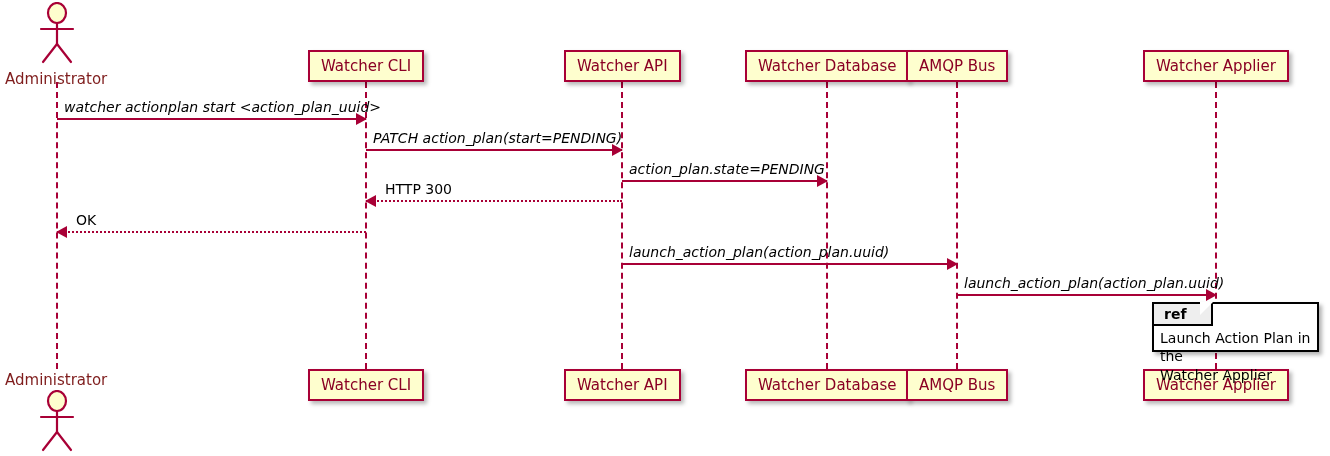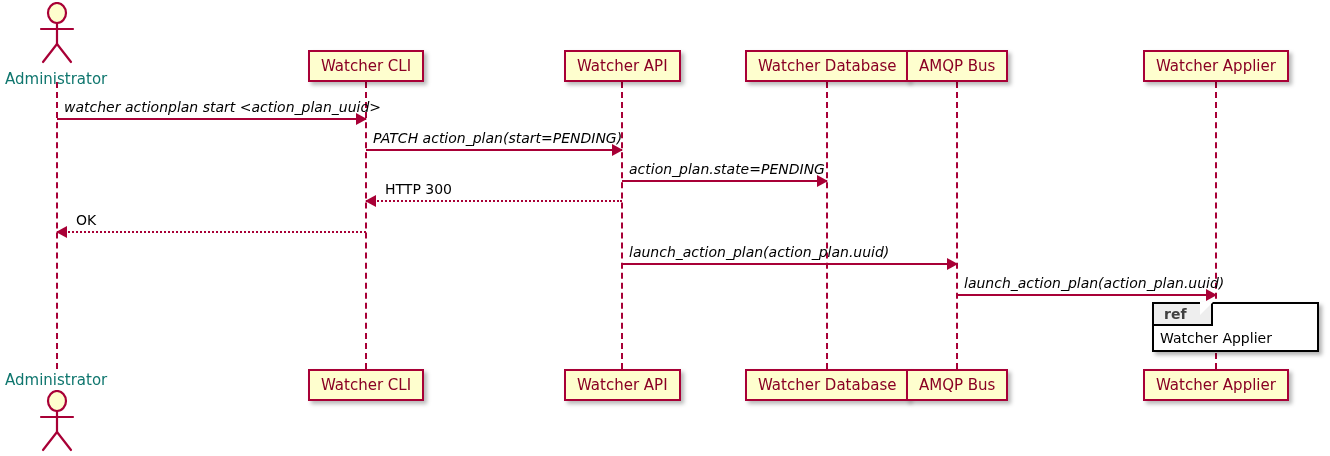--- a/index.html
+++ b/index.html
@@ -26,21 +26,21 @@
     white-space:nowrap;
     box-shadow:3px 3px 4px rgba(0,0,0,0.28);
     z-index:3;
   }
   .participant.top{color:#8A0024;}
   .participant.bottom{color:#8A0024;}
 
   
   .actor{position:absolute;z-index:3;}
   .actor-label{
-    position:absolute;font-size:15px;color:#0f766e;white-space:nowrap;z-index:3;
+    position:absolute;font-size:15px;color:#7f1d1d;white-space:nowrap;z-index:3;
   }
 
   
   .msg{position:absolute;height:0;z-index:2;}
   .msg .line{
     position:absolute;left:0;top:0;height:0;width:100%;
     border-top:2px solid #A80036;
   }
   .msg.dashed .line{border-top:2px dotted #A80036;}
   .msg .head{
@@ -62,21 +62,21 @@
     position:absolute;box-sizing:border-box;
     background:#FFFFFF;border:2px solid #000000;
     box-shadow:3px 3px 4px rgba(0,0,0,0.30);
     z-index:4;
   }
   .ref-tab{
     position:absolute;left:0;top:0;height:22px;box-sizing:border-box;
     background:#EEEEEE;
     border-right:2px solid #000000;border-bottom:2px solid #000000;
     padding:3px 24px 0 10px;
-    font-size:14px;font-weight:bold;color:#404040;line-height:1;
+    font-size:14px;font-weight:bold;color:#000000;line-height:1;
   }
   .ref-tab:after{
     content:"";position:absolute;right:-2px;top:-2px;
     width:0;height:0;
     border-left:13px solid #FFFFFF;
     border-bottom:13px solid transparent;
   }
   .ref-body{
     position:absolute;left:6px;top:25px;right:5px;
     font-size:14px;color:#000000;line-height:1.32;
@@ -153,16 +153,17 @@
       <div class="label">launch_action_plan(action_plan.uuid)</div>
     </div>
     <div class="msg right" style="left: 957px; width: 259px; top: 294px;">
       <div class="line"></div>
       <div class="head"></div>
       <div class="label">launch_action_plan(action_plan.uuid)</div>
     </div>
     <div class="ref-box" style="left: 1152px; top: 302px; width: 167px; height: 50px;">
       <div class="ref-tab">ref</div>
       <div class="ref-body">
+        <div>Launch Action Plan in the</div>
         <div>Watcher Applier</div>
       </div>
     </div>
   </div>
 
 </body></html>

